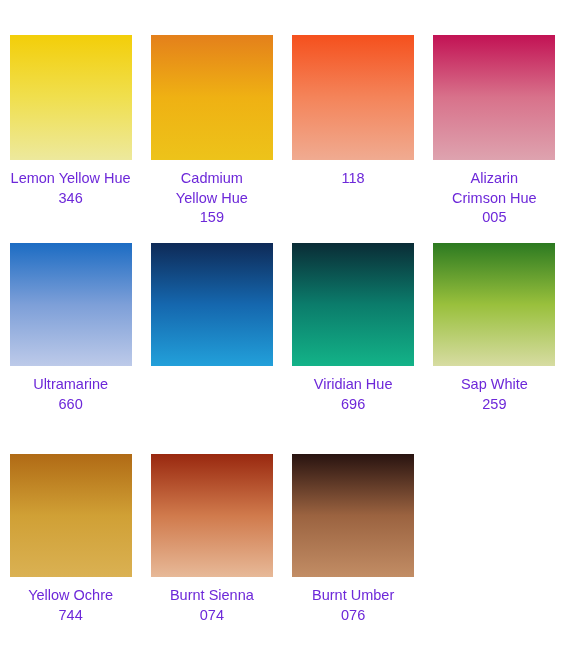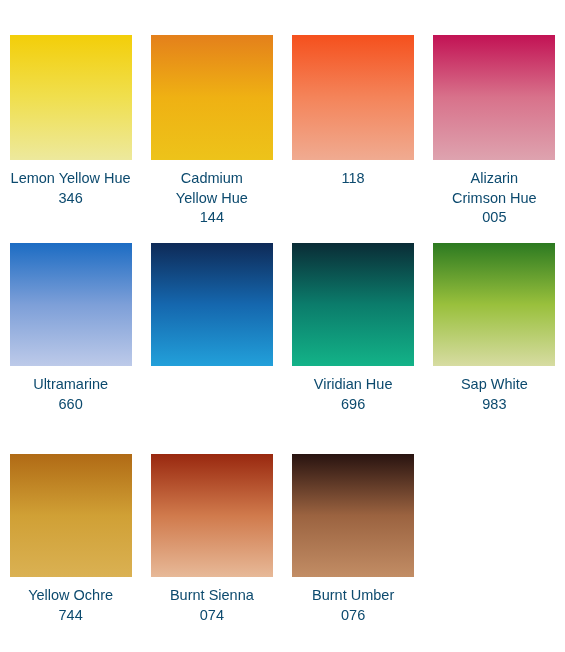--- a/index.html
+++ b/index.html
@@ -53,21 +53,21 @@
     height: 123px;
   }
 
   .swatch-row-1 .swatch-chip { margin-top: 35px; }
   .swatch-row-2 .swatch-chip { margin-top: 13px; }
   .swatch-row-3 .swatch-chip { margin-top: 12px; }
 
   .swatch-caption {
     margin-top: 9px;
     text-align: center;
-    color: #0c4a6e;
+    color: #6d28d9;
     font-size: 14.5px;
     line-height: 19.5px;
     font-family: "Liberation Sans", sans-serif;
     width: 132px;
   }
 
   .swatch-name {
     display: block;
     white-space: pre-line;
   }
@@ -87,21 +87,21 @@
       <div class="swatch-caption">
         <span class="swatch-name">Lemon Yellow Hue</span>
         <span class="swatch-code">346</span>
       </div>
     </div>
     <div class="swatch-cell">
       <div class="swatch-chip" title="Cadmium Yellow Hue 109" style="background: linear-gradient(rgb(228, 128, 27) 0%, rgb(239, 177, 19) 50%, rgb(237, 195, 26) 100%);"></div>
       <div class="swatch-caption">
         <span class="swatch-name">Cadmium
 Yellow Hue</span>
-        <span class="swatch-code">144</span>
+        <span class="swatch-code">159</span>
       </div>
     </div>
     <div class="swatch-cell">
       <div class="swatch-chip" title="Cadmium Red Pale Hue 103" style="background: linear-gradient(rgb(245, 80, 29) 0%, rgb(244, 132, 90) 50%, rgb(240, 171, 145) 100%);"></div>
       <div class="swatch-caption">
         <span class="swatch-code">118</span>
       </div>
     </div>
     <div class="swatch-cell">
       <div class="swatch-chip" title="Alizarin Crimson Hue 003" style="background: linear-gradient(rgb(194, 18, 84) 0%, rgb(216, 114, 139) 50%, rgb(222, 163, 175) 100%);"></div>
@@ -128,21 +128,21 @@
       <div class="swatch-chip" title="Viridian Hue 696" style="background: linear-gradient(rgb(10, 44, 54) 0%, rgb(11, 124, 107) 50%, rgb(19, 179, 136) 100%);"></div>
       <div class="swatch-caption">
         <span class="swatch-name">Viridian Hue</span>
         <span class="swatch-code">696</span>
       </div>
     </div>
     <div class="swatch-cell">
       <div class="swatch-chip" title="Sap Green 599" style="background: linear-gradient(rgb(44, 122, 33) 0%, rgb(153, 192, 60) 50%, rgb(215, 220, 162) 100%);"></div>
       <div class="swatch-caption">
         <span class="swatch-name">Sap White</span>
-        <span class="swatch-code">983</span>
+        <span class="swatch-code">259</span>
       </div>
     </div>
   </div>
 
   <div class="swatch-row swatch-row-3">
     <div class="swatch-cell">
       <div class="swatch-chip" title="Yellow Ochre 744" style="background: linear-gradient(rgb(176, 106, 21) 0%, rgb(208, 160, 53) 50%, rgb(218, 177, 83) 100%);"></div>
       <div class="swatch-caption">
         <span class="swatch-name">Yellow Ochre</span>
         <span class="swatch-code">744</span>

